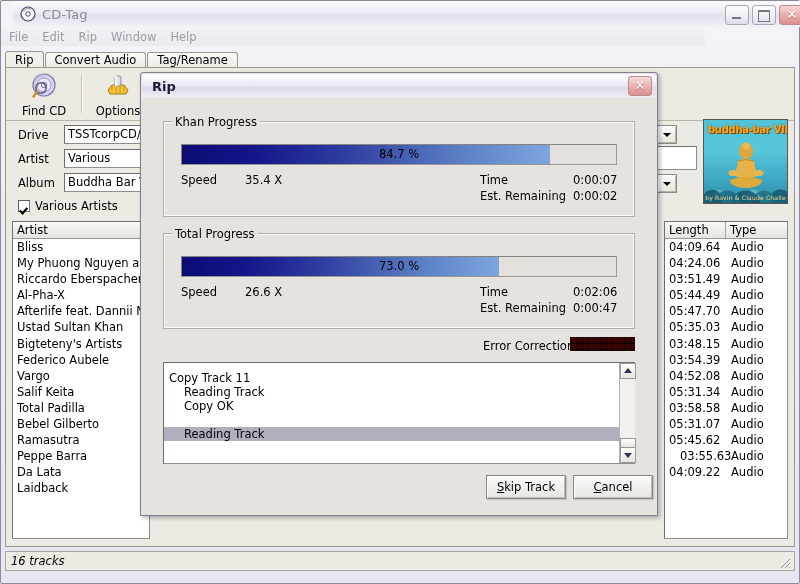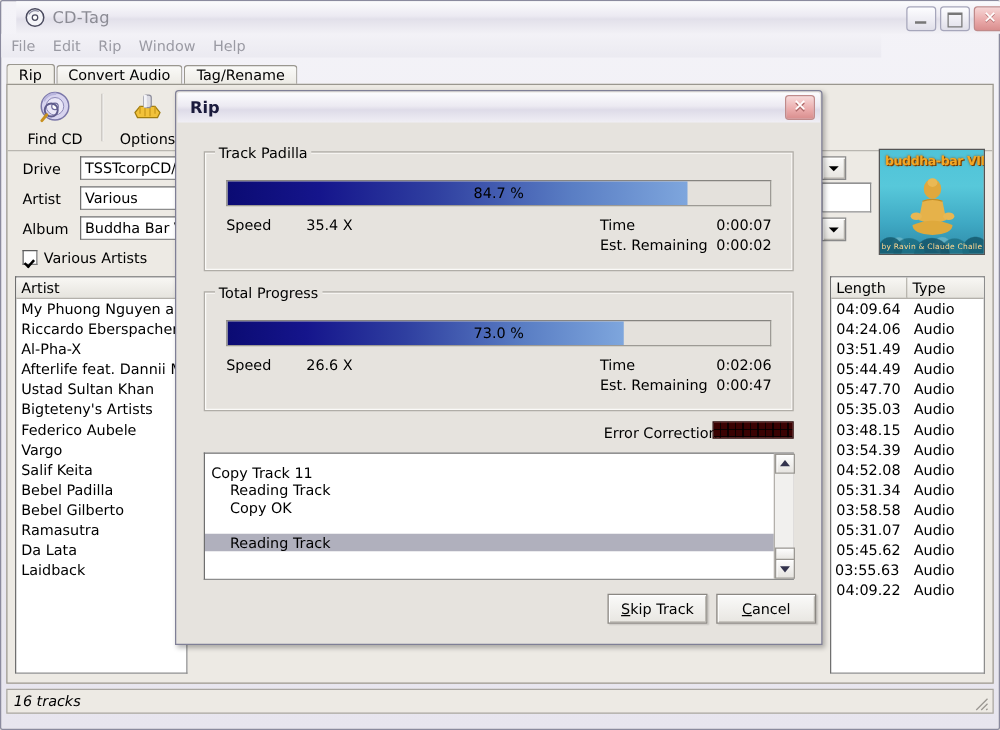--- a/index.html
+++ b/index.html
@@ -419,32 +419,34 @@
       </div>
       <div class="art-title">buddha-bar VII</div>
       <div class="art-sub">by Ravin &amp; Claude Challe</div>
     </div>
 
     <div class="grid" style="left:6px; top:153px; width:138px; height:318px;">
       <div class="grid-hdr">
         <div class="hc" style="width:138px;">Artist</div>
       </div>
       <div id="artist-rows">
+          <div class="grid-row">Bliss</div>
           <div class="grid-row">My Phuong Nguyen and Th</div>
           <div class="grid-row">Riccardo Eberspacher</div>
           <div class="grid-row">Al-Pha-X</div>
           <div class="grid-row">Afterlife feat. Dannii Minogu</div>
           <div class="grid-row">Ustad Sultan Khan</div>
           <div class="grid-row">Bigteteny's Artists</div>
           <div class="grid-row">Federico Aubele</div>
           <div class="grid-row">Vargo</div>
           <div class="grid-row">Salif Keita</div>
-          <div class="grid-row">Bebel Padilla</div>
+          <div class="grid-row">Total Padilla</div>
           <div class="grid-row">Bebel Gilberto</div>
           <div class="grid-row">Ramasutra</div>
+          <div class="grid-row">Peppe Barra</div>
           <div class="grid-row">Da Lata</div>
           <div class="grid-row">Laidback</div>
         </div>
     </div>
 
     <div class="grid" style="left:658px; top:153px; width:124px; height:318px;">
       <div class="grid-hdr">
         <div class="hc" style="width:62px;">Length</div>
         <div class="hc" style="width:62px;border-right:none;">Type</div>
       </div>
@@ -455,21 +457,21 @@
           <div class="grid-row" style="padding: 0px;"><span style="display: inline-block; width: 62px; padding-left: 4px; box-sizing: border-box;">05:44.49</span><span style="display: inline-block; width: 60px; padding-left: 4px; box-sizing: border-box;">Audio</span></div>
           <div class="grid-row" style="padding: 0px;"><span style="display: inline-block; width: 62px; padding-left: 4px; box-sizing: border-box;">05:47.70</span><span style="display: inline-block; width: 60px; padding-left: 4px; box-sizing: border-box;">Audio</span></div>
           <div class="grid-row" style="padding: 0px;"><span style="display: inline-block; width: 62px; padding-left: 4px; box-sizing: border-box;">05:35.03</span><span style="display: inline-block; width: 60px; padding-left: 4px; box-sizing: border-box;">Audio</span></div>
           <div class="grid-row" style="padding: 0px;"><span style="display: inline-block; width: 62px; padding-left: 4px; box-sizing: border-box;">03:48.15</span><span style="display: inline-block; width: 60px; padding-left: 4px; box-sizing: border-box;">Audio</span></div>
           <div class="grid-row" style="padding: 0px;"><span style="display: inline-block; width: 62px; padding-left: 4px; box-sizing: border-box;">03:54.39</span><span style="display: inline-block; width: 60px; padding-left: 4px; box-sizing: border-box;">Audio</span></div>
           <div class="grid-row" style="padding: 0px;"><span style="display: inline-block; width: 62px; padding-left: 4px; box-sizing: border-box;">04:52.08</span><span style="display: inline-block; width: 60px; padding-left: 4px; box-sizing: border-box;">Audio</span></div>
           <div class="grid-row" style="padding: 0px;"><span style="display: inline-block; width: 62px; padding-left: 4px; box-sizing: border-box;">05:31.34</span><span style="display: inline-block; width: 60px; padding-left: 4px; box-sizing: border-box;">Audio</span></div>
           <div class="grid-row" style="padding: 0px;"><span style="display: inline-block; width: 62px; padding-left: 4px; box-sizing: border-box;">03:58.58</span><span style="display: inline-block; width: 60px; padding-left: 4px; box-sizing: border-box;">Audio</span></div>
           <div class="grid-row" style="padding: 0px;"><span style="display: inline-block; width: 62px; padding-left: 4px; box-sizing: border-box;">05:31.07</span><span style="display: inline-block; width: 60px; padding-left: 4px; box-sizing: border-box;">Audio</span></div>
           <div class="grid-row" style="padding: 0px;"><span style="display: inline-block; width: 62px; padding-left: 4px; box-sizing: border-box;">05:45.62</span><span style="display: inline-block; width: 60px; padding-left: 4px; box-sizing: border-box;">Audio</span></div>
-          <div class="grid-row" style="padding: 0px;"><span style="display: inline-block; width: 62px; padding-left: 3px; box-sizing: border-box;">03:55.63</span><span style="display: inline-block; width: 60px; padding-left: 4px; box-sizing: border-box;">Audio</span></div>
+          <div class="grid-row" style="padding: 0px;"><span style="display: inline-block; width: 62px; padding-left: 15px; box-sizing: border-box;">03:55.63</span><span style="display: inline-block; width: 60px; padding-left: 4px; box-sizing: border-box;">Audio</span></div>
           <div class="grid-row" style="padding: 0px;"><span style="display: inline-block; width: 62px; padding-left: 4px; box-sizing: border-box;">04:09.22</span><span style="display: inline-block; width: 60px; padding-left: 4px; box-sizing: border-box;">Audio</span></div>
         </div>
     </div>
   </div>
 
   <div class="statusbar">
     <span>16 tracks</span>
     <span class="grip">
       <svg width="12" height="12" viewBox="0 0 12 12">
         <path d="M11 2 L2 11 M11 6 L6 11 M11 10 L10 11" stroke="#9a9792" stroke-width="1"></path>
@@ -481,21 +483,21 @@
     <div class="dlg-title">
       <span class="dlg-title-text">Rip</span>
     </div>
     <div class="dlg-close">
       <span>✕</span>
     </div>
 
     <div class="dlg-body">
 
       <div class="groupbox" style="left:18px; top:21px; width:472px; height:96px;">
-        <span class="gb-legend">Track Padilla</span>
+        <span class="gb-legend">Khan Progress</span>
       </div>
       <div class="progbar" style="left:36px; top:44px; width:436px; height:21px;">
         <div class="progfill" id="track-fill" style="width: 84.7%;"></div>
         <div class="progtext">84.7 %</div>
       </div>
       <span class="dlg-lbl" style="left:36px; top:73px;">Speed</span>
       <span class="dlg-lbl" style="left:100px; top:73px;">35.4 X</span>
       <span class="dlg-lbl" style="left:335px; top:73px;">Time</span>
       <span class="dlg-lbl" style="left:428px; top:73px;">0:00:07</span>
       <span class="dlg-lbl" style="left:335px; top:89px;">Est. Remaining</span>

